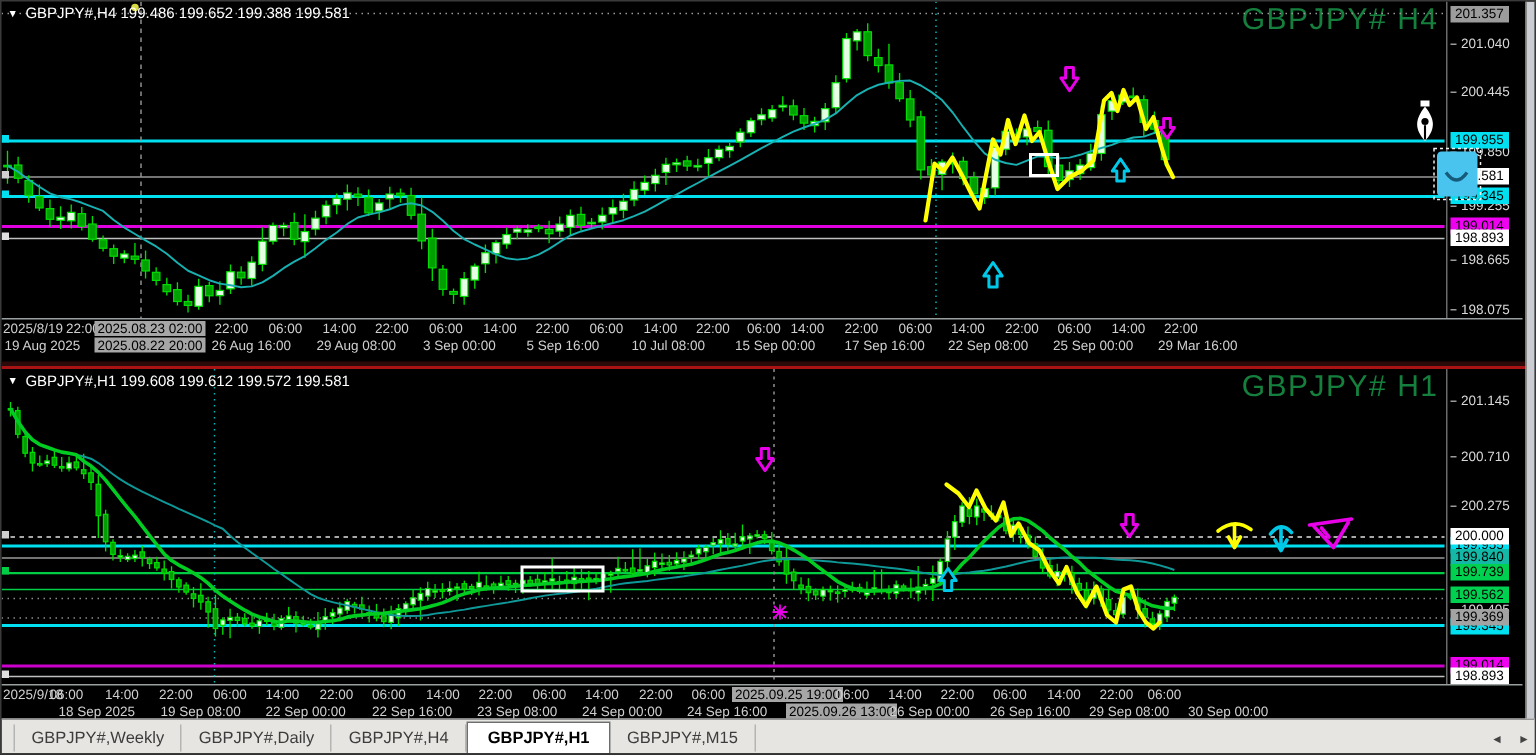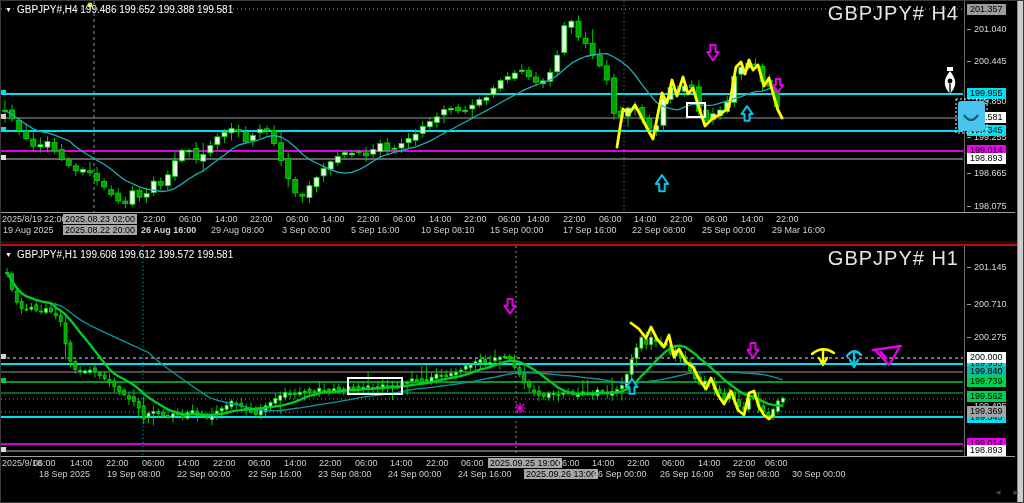--- a/index.html
+++ b/index.html
@@ -1,19 +1,19 @@
 <!DOCTYPE html>
 <html><head>
 <meta charset="utf-8">
 <style>
 *{box-sizing:border-box}
 html,body{margin:0;padding:0;background:#5a5a5a}
 #app{position:relative;width:1024px;height:503px;background:#000;overflow:hidden;
      font-family:"Liberation Sans","DejaVu Sans",sans-serif;border:1px solid #3a3a3a}
-.wm{position:absolute;z-index:1;color:#e5e5e5;font-size:20px;letter-spacing:1px;font-weight:500;text-align:right;white-space:nowrap}
+.wm{position:absolute;z-index:1;color:#15803d;font-size:20px;letter-spacing:1px;font-weight:500;text-align:right;white-space:nowrap}
 .info{position:absolute;z-index:4;color:#fff;font-size:10px;white-space:nowrap}
 .info .tri{font-size:7px;margin-right:5px;vertical-align:1px;color:#fff}
 .scale{position:absolute;left:966px;width:50px;background:#000;z-index:2;overflow:visible}
 .tick{position:absolute;left:7px;color:#d8d8d8;font-size:9px;line-height:10px;white-space:nowrap}
 .tickdash{position:absolute;left:0;width:4px;height:1px;background:#9a9a9a}
 .badge{position:absolute;left:0;font-size:9px;line-height:11px;height:11px;padding:0 3px;color:#000;white-space:nowrap}
 .axisrow{position:absolute;left:0;width:840px;height:11px;z-index:2;color:#cfcfcf;font-size:9px}
 .axisrow span{position:absolute;top:0;white-space:nowrap}
 .axisrow .hl{background:#a6a6a6;color:#000;padding:0 2px}
 .baseline{position:absolute;left:0;width:1014px;height:1px;background:#9aa0a0;z-index:2}
@@ -76,25 +76,25 @@
         <span style="left: 598px;">06:00</span>
         <span style="left: 633px;">14:00</span>
         <span style="left: 669px;">22:00</span>
         <span style="left: 704px;">06:00</span>
         <span style="left: 740px;">14:00</span>
         <span style="left: 775px;">22:00</span>
       </div>
       <div class="axisrow" style="top: 224px;">
         <span style="left: 2px;">19 Aug 2025</span>
         <span class="hl" style="left: 62px;">2025.08.22 20:00</span>
-        <span style="left: 140px; font-weight: bold;">26 Aug 16:00</span>
+        <span style="left: 140px;">26 Aug 16:00</span>
         <span style="left: 210px;">29 Aug 08:00</span>
         <span style="left: 281px;">3 Sep 00:00</span>
         <span style="left: 350px;">5 Sep 16:00</span>
-        <span style="left: 420px;">10 Sep 08:10</span>
+        <span style="left: 420px;">10 Jul 08:00</span>
         <span style="left: 489px;">15 Sep 00:00</span>
         <span style="left: 562px;">17 Sep 16:00</span>
         <span style="left: 631px;">22 Sep 08:00</span>
         <span style="left: 701px;">25 Sep 00:00</span>
         <span style="left: 771px;">29 Mar 16:00</span>
       </div>
       <div class="wm" style="top: 246px; left: 0px; width: 958px;">GBPJPY#  H1</div>
       <div class="info" style="left: 4px; top: 248px;"><span class="tri">▼</span><span>GBPJPY#,H1  199.608 199.612 199.572 199.581</span></div>
       <div class="scale" style="top: 245px; height: 210px; text-decoration: underline;">
         <div class="tickdash" style="top: 21px;"></div>
@@ -151,20 +151,27 @@
         <span style="left: 421px;">24 Sep 16:00</span>
         <span class="hl" style="left: 487px;">2025.09.26 13:00</span>
         <span style="left: 556px;">26 Sep 00:00</span>
         <span style="left: 623px;">26 Sep 16:00</span>
         <span style="left: 689px;">29 Sep 08:00</span>
         <span style="left: 755px;">30 Sep 00:00</span>
       </div>
     </div>
   <div class="sep" id="panel-sep" style="top:240px"></div>
   <div class="strip"></div>
+  <div class="tabbar" id="tabbar">
+      <div class="tab">GBPJPY#,Weekly</div>
+      <div class="tab">GBPJPY#,Daily</div>
+      <div class="tab">GBPJPY#,H4</div>
+      <div class="tab active">GBPJPY#,H1</div>
+      <div class="tab">GBPJPY#,M15</div>
+    </div>
   <span class="scrollbtn" id="sbl" style="left:993px">◄</span>
   <span class="scrollbtn" id="sbr" style="left:1011px">►</span>
 <svg width="1016" height="211" viewBox="0 0 1016 211" class="plot" style="top: 0px;">
       <line x1="0" y1="8" x2="962" y2="8" stroke="#9a9a9a" stroke-width="1" stroke-dasharray="1,3"></line>
       <line x1="0" y1="93" x2="962" y2="93" stroke="#00e0f0" stroke-width="2"></line>
       <line x1="0" y1="117" x2="962" y2="117" stroke="#9a9a9a" stroke-width="1"></line>
       <line x1="0" y1="130" x2="962" y2="130" stroke="#00e0f0" stroke-width="2"></line>
       <line x1="0" y1="150" x2="962" y2="150" stroke="#e000e0" stroke-width="2"></line>
       <line x1="0" y1="158" x2="962" y2="158" stroke="#c0c0c0" stroke-width="1"></line>
       <line x1="93" y1="0" x2="93" y2="211" stroke="#909090" stroke-width="1" stroke-dasharray="3,3"></line>

